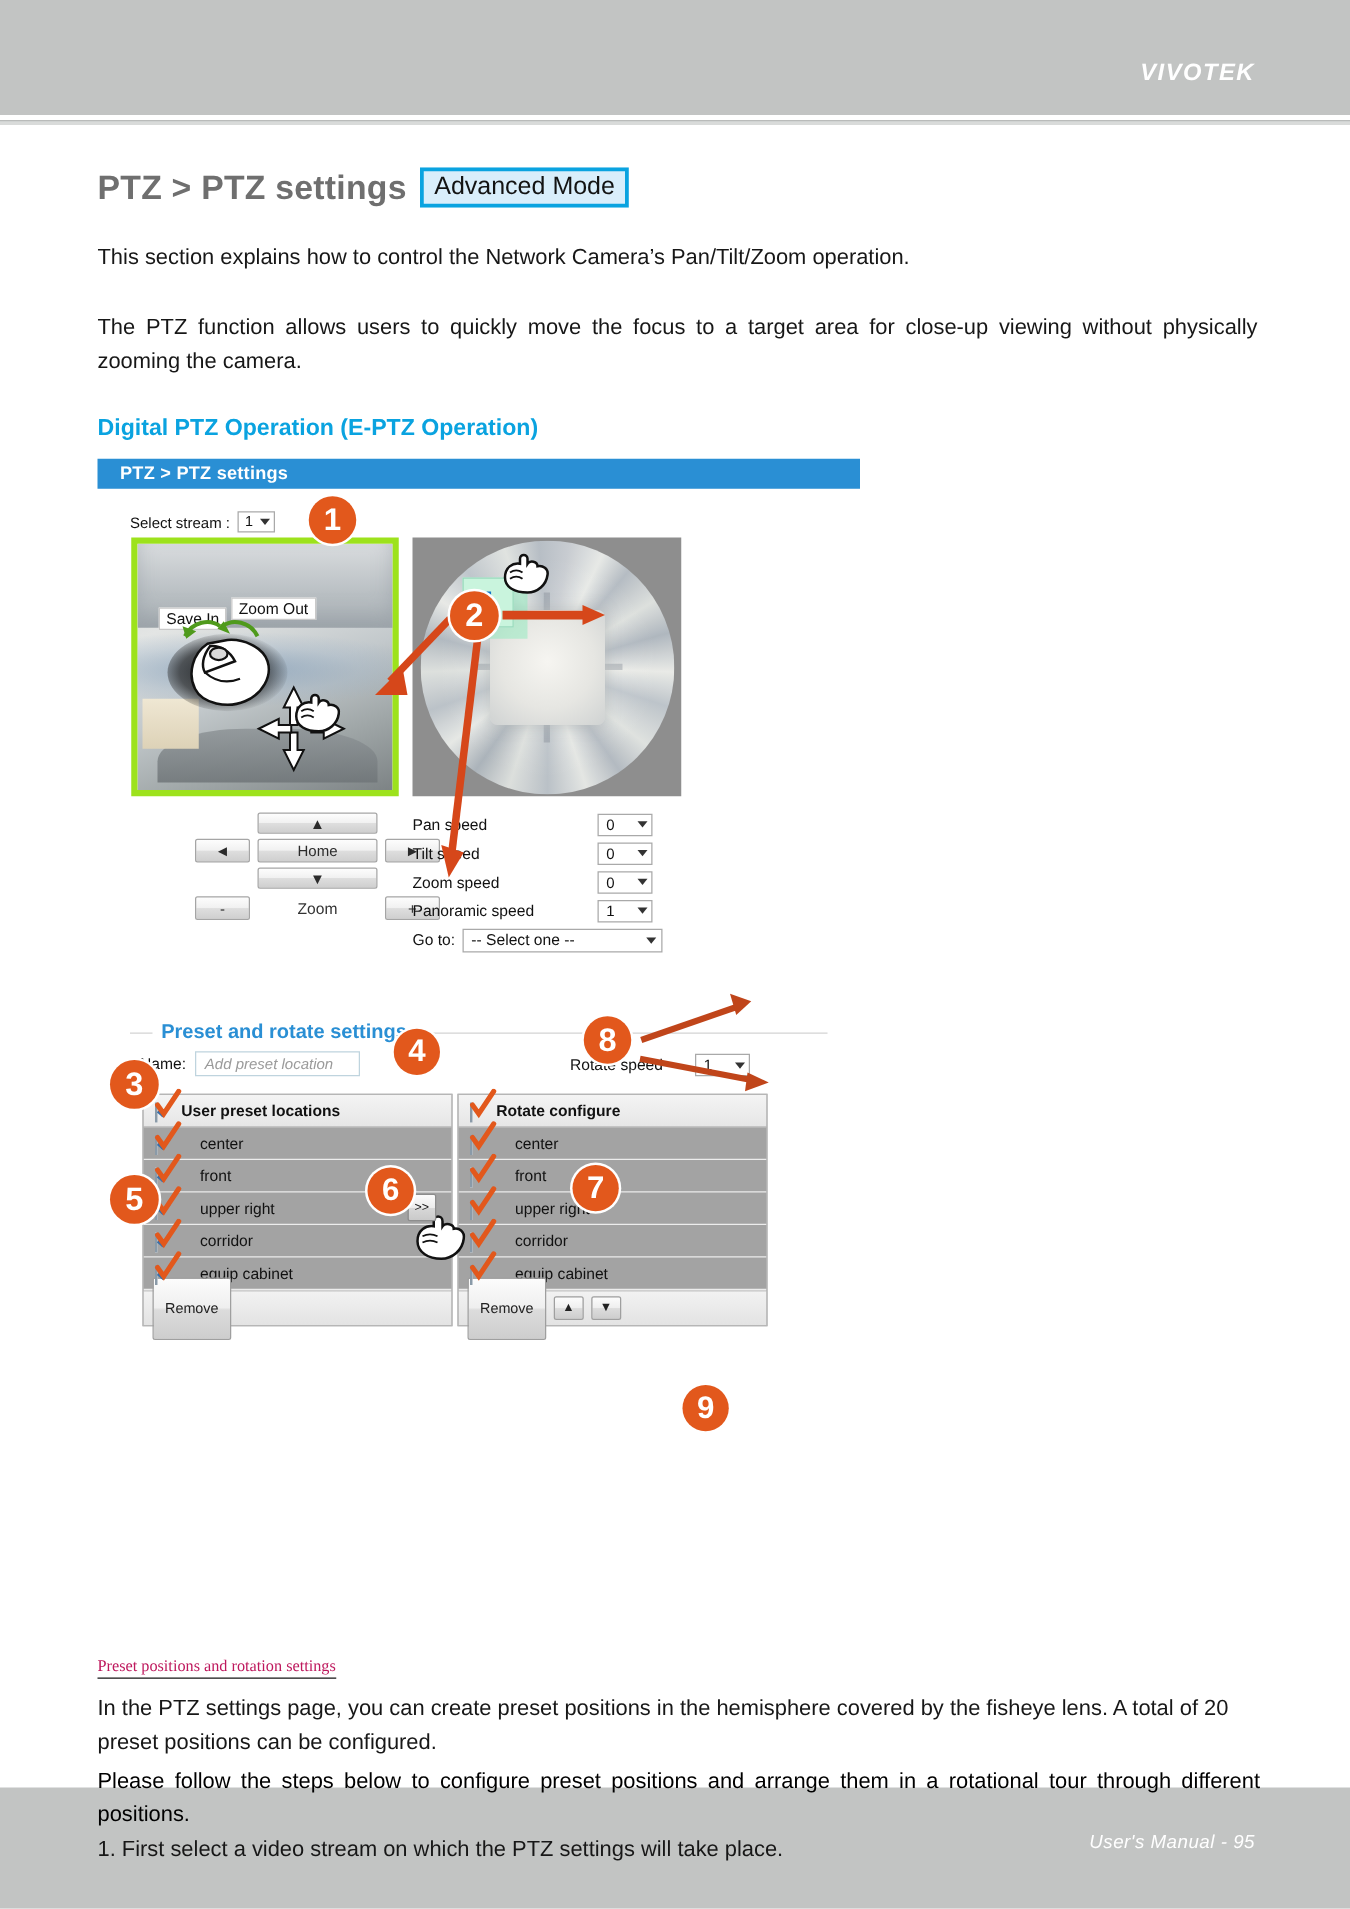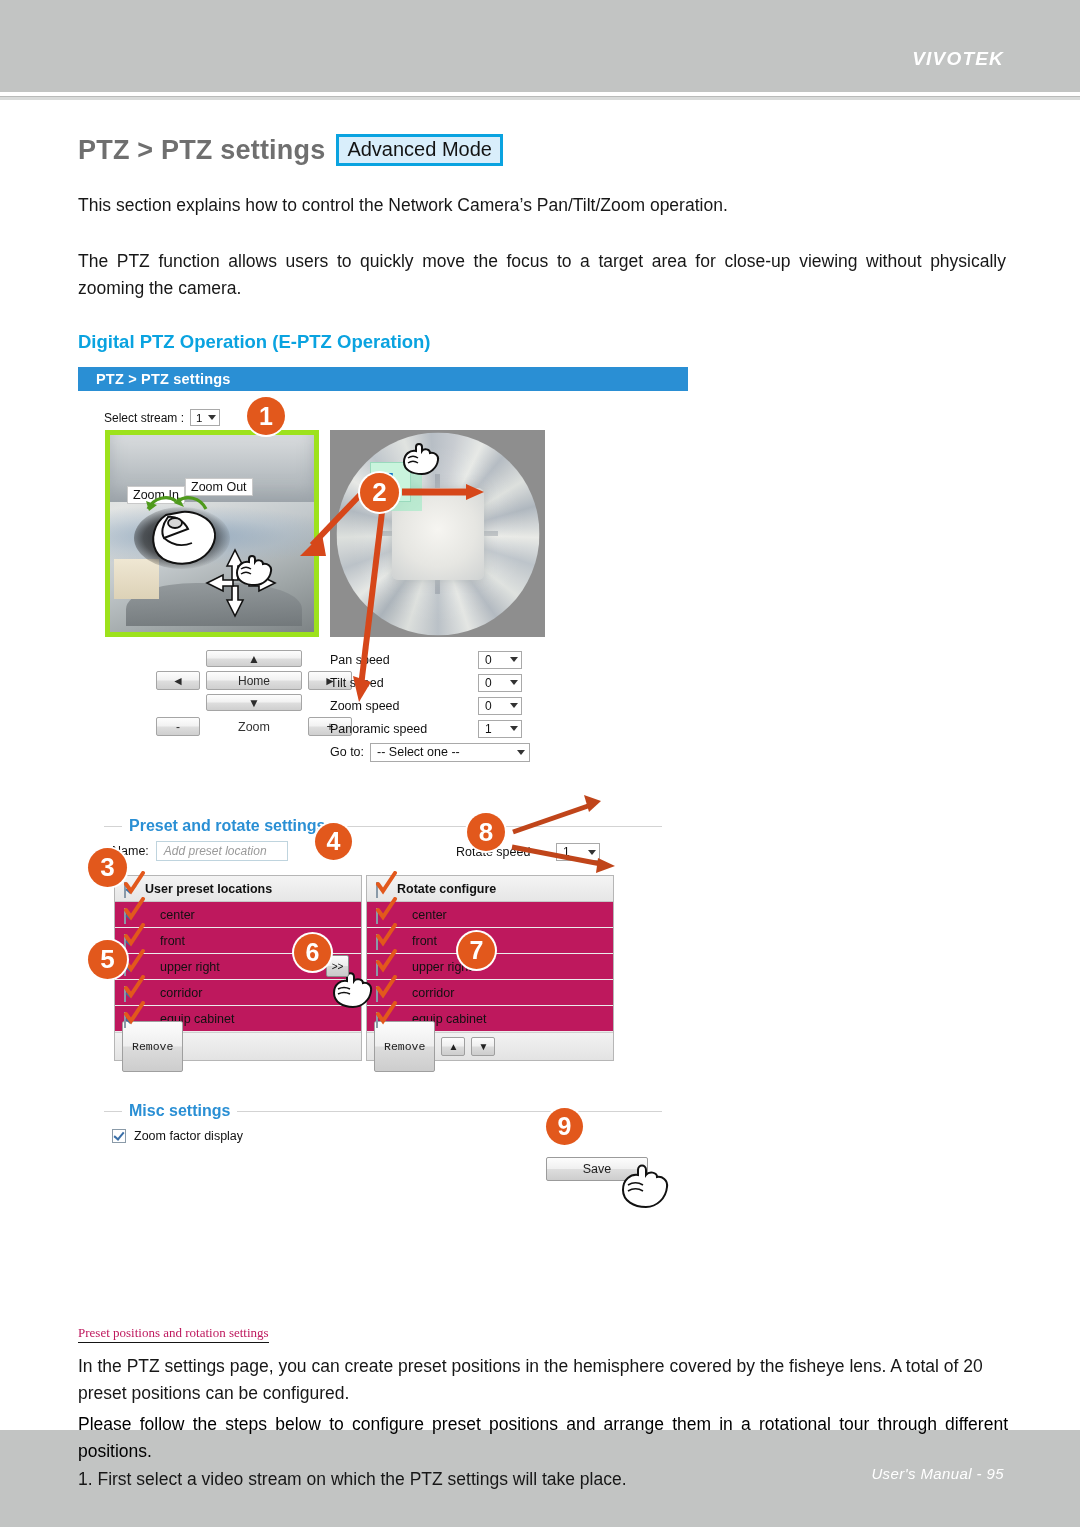--- a/index.html
+++ b/index.html
@@ -233,42 +233,42 @@
   }
   .rot-speed-row{position:absolute;left:352px;top:26px;display:flex;align-items:center;}
   .rot-label{font-size:12.5px;color:#111;width:100px;}
   .rot-sel{
     border:1px solid #a9a9a9;background:#fff;height:18px;width:44px;
     display:flex;align-items:center;justify-content:space-between;
     padding:0 3px 0 6px;font-size:12px;color:#111;box-sizing:border-box;
   }
 
   
-  .listbox{position:absolute;width:246px;border:1px solid #b6b6b6;background:#be185d;}
+  .listbox{position:absolute;width:246px;border:1px solid #b6b6b6;background:#a3a3a3;}
   .lb-left{left:10px;top:58px;}
   .lb-right{left:262px;top:58px;}
   .lb-head{
     display:flex;align-items:center;gap:9px;height:25px;padding-left:9px;
     background:linear-gradient(180deg,#f4f4f4 0%,#e6e6e6 100%);
     border-bottom:1px solid #c7c7c7;
     font-size:12.5px;font-weight:bold;color:#111;
   }
   .lb-item{
     display:flex;align-items:center;gap:24px;height:25px;padding-left:9px;
     border-bottom:1px solid #ececec;font-size:12.5px;color:#111;
   }
   .lb-foot{
     display:flex;align-items:center;gap:6px;height:27px;padding-left:7px;
     background:linear-gradient(180deg,#f2f2f2 0%,#e3e3e3 100%);
     border-top:1px solid #cfcfcf;
   }
   .small-btn{
     background:linear-gradient(180deg,#fcfcfc 0%,#efefef 48%,#dcdcdc 52%,#cdcdcd 100%);
     border:1px solid #9f9f9f;border-radius:2px;
-    font-size:11.5px;color:#222;padding:18px 9px;font-family:Liberation Mono, monospace;
+    font-size:11.5px;color:#222;padding:18px 9px;
   }
   .tiny-btn{
     background:linear-gradient(180deg,#fcfcfc 0%,#efefef 48%,#dcdcdc 52%,#cdcdcd 100%);
     border:1px solid #9f9f9f;border-radius:2px;
     font-size:10px;color:#222;width:22px;height:17px;
     display:flex;align-items:center;justify-content:center;
   }
   .cb{
     width:12px;height:12px;border:1px solid #8a9aa8;background:#fff;
     position:relative;flex:none;
@@ -364,21 +364,21 @@
         <span class="caret"></span>
       </div>
     </div>
 
     <div class="liveview">
       <div class="lv-img"></div>
       <div class="lv-desk"></div>
       <div class="lv-box"></div>
       <div class="shadow-blob"></div>
 
-      <div class="zin">Zoom In</div>
+      <div class="zin">Save In</div>
       <div class="zout">Zoom Out</div>
 
       <svg class="mouse-ill" viewBox="0 0 76 66">
         <path d="M18 10 C6 18 2 34 8 46 C14 58 34 62 48 56 C62 50 70 36 66 24 C62 12 46 6 34 7 Z" fill="#ffffff" stroke="#111111" stroke-width="2"></path>
         <path d="M20 12 C14 20 13 28 16 33 L40 24 C36 16 28 11 20 12 Z" fill="#ffffff" stroke="#111111" stroke-width="2"></path>
         <ellipse cx="27" cy="18" rx="7" ry="5" fill="#d8d8d8" stroke="#111111" stroke-width="1.8"></ellipse>
         <path d="M16 33 C24 40 34 42 44 38" fill="none" stroke="#111111" stroke-width="1.8"></path>
       </svg>
       <svg class="mouse-ill" style="left:34px;top:58px;width:66px;height:22px;z-index:7" viewBox="0 0 66 22">
         <path d="M4 16 C10 4 24 2 32 8" fill="none" stroke="#4f9a1c" stroke-width="3.2"></path>
@@ -603,34 +603,20 @@
           <span>equip cabinet</span>
         </div>
         <div class="lb-foot">
           <button class="small-btn">Remove</button>
           <div class="tiny-btn">▲</div>
           <div class="tiny-btn">▼</div>
         </div>
       </div>
     </div>
 
-    <div class="fs fs-misc">
-      <div class="fs-line"></div>
-      <div class="fs-legend">Misc settings</div>
-      <div class="misc-cb-row">
-        <span class="cb on"></span>
-        <span class="misc-label">Zoom factor display</span>
-      </div>
-      <div class="save-btn">Save</div>
-      <svg class="hand4" viewBox="0 0 52 50">
-        <path d="M3 30 C3 19 11 14 18 15 L18 10 C18 4 26 4 26 10 L26 15 C29 11 37 12 37 17 C42 16 48 20 47 27 C46 38 37 47 26 47 C14 47 3 41 3 30 Z" fill="#ffffff" stroke="#111111" stroke-width="2"></path>
-        <path d="M8 25 C13 22 18 22 23 25" fill="none" stroke="#111111" stroke-width="1.6"></path>
-        <path d="M8 31 C13 28 18 28 23 31" fill="none" stroke="#111111" stroke-width="1.6"></path>
-      </svg>
-    </div>
 
   </div>
 
   <div class="sub-head">Preset positions and rotation settings</div>
   <div class="p3">In the PTZ settings page, you can create preset positions in the hemisphere covered by the fisheye lens. A total of 20 preset positions can be configured.</div>
   <div class="p4">Please follow the steps below to configure preset positions and arrange them in a rotational tour through different positions.</div>
   <div class="p5">1. First select a video stream on which the PTZ settings will take place.</div>
 </div>
 
 <svg class="ann-svg" viewBox="0 0 1080 1527">

